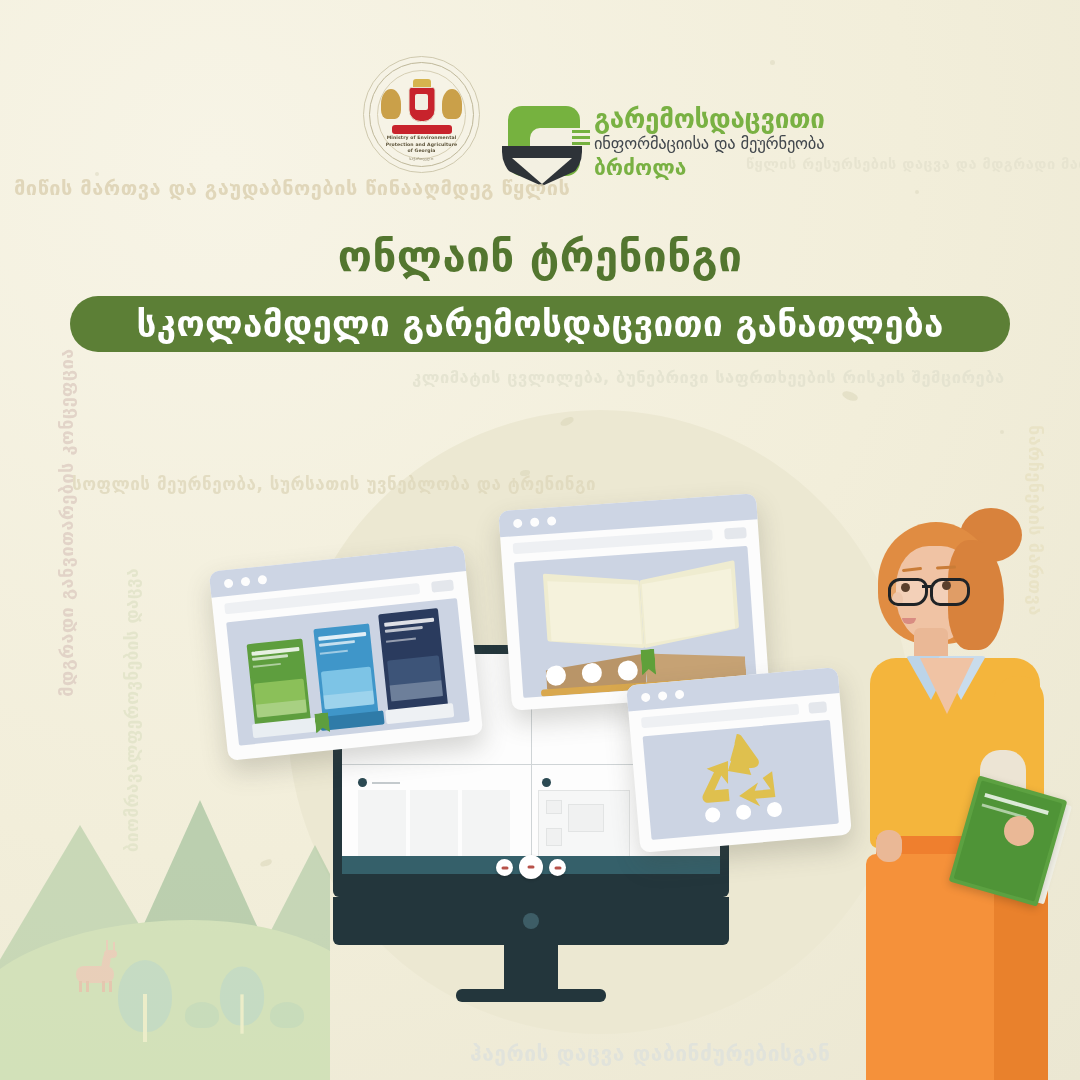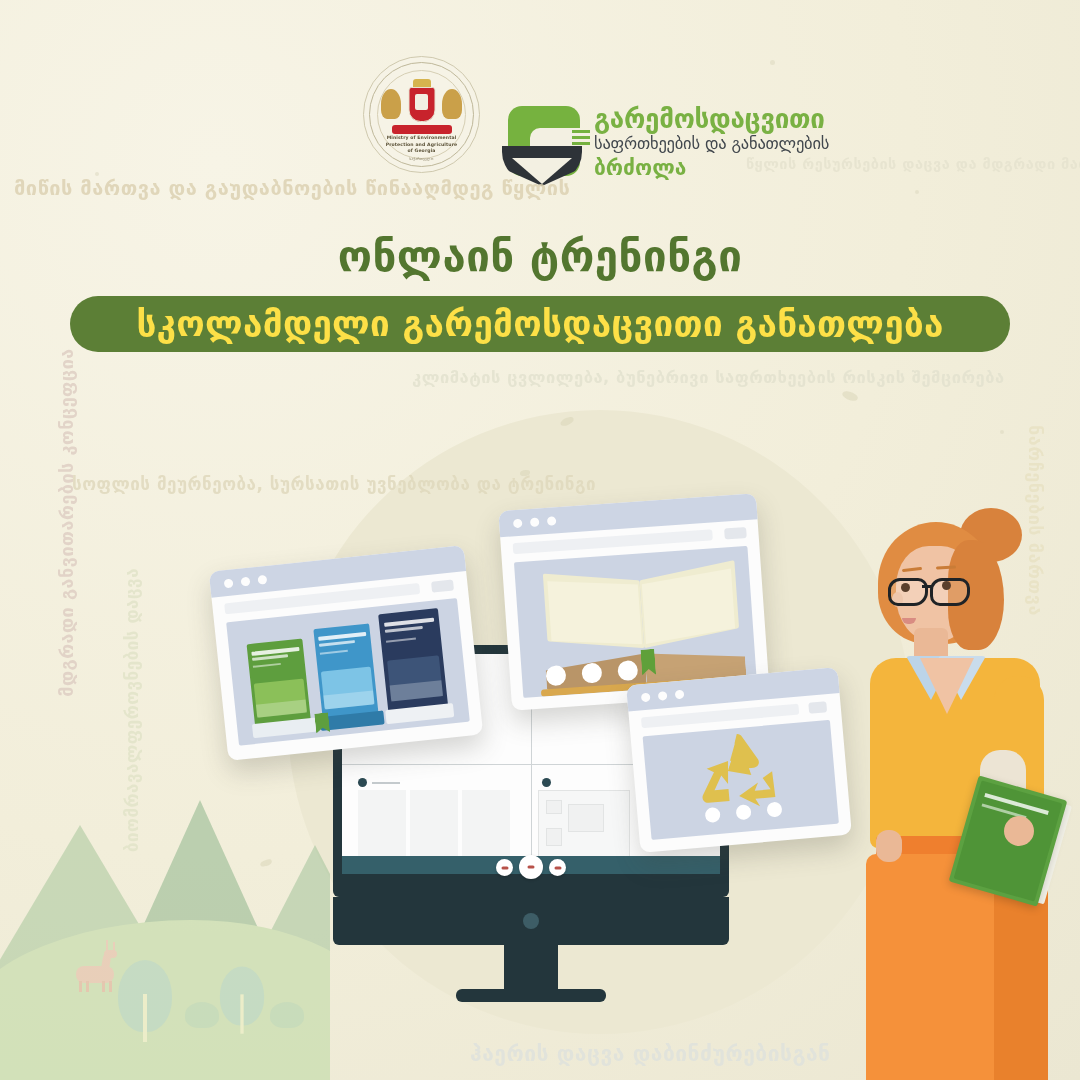--- a/index.html
+++ b/index.html
@@ -109,21 +109,21 @@
   
   .title-main{
     position:absolute;left:0;top:232px;width:1080px;text-align:center;
     font-size:42px;font-weight:bold;color:#53762f;letter-spacing:.5px;
   }
   .title-band{
     position:absolute;left:70px;top:296px;width:940px;height:56px;border-radius:28px;
     background:#5c7f36;
   }
   .title-band span{
-    display:block;line-height:56px;text-align:center;color:#fde047;
+    display:block;line-height:56px;text-align:center;color:#ffffff;
     font-size:35px;font-weight:bold;letter-spacing:.3px;
   }
 
   
   .forest{position:absolute;left:0;bottom:0;width:330px;height:280px;overflow:hidden;opacity:.55;}
   .mtn{position:absolute;bottom:70px;background:#9dbf96;}
   .m1{left:-30px;width:0;height:0;border-left:110px solid transparent;border-right:110px solid transparent;border-bottom:185px solid #a8c79c;background:none;}
   .m2{left:105px;width:0;height:0;border-left:95px solid transparent;border-right:95px solid transparent;border-bottom:210px solid #8fb68c;background:none;}
   .m3{left:230px;width:0;height:0;border-left:85px solid transparent;border-right:85px solid transparent;border-bottom:165px solid #a3c49b;background:none;}
   .hill{position:absolute;left:-40px;bottom:0;width:420px;height:160px;background:#bcd9a2;border-radius:55% 45% 0 0 / 70% 60% 0 0;}
@@ -292,21 +292,21 @@
         <div class="g-inner"></div>
         <div class="book-dark"></div>
         <div class="book-light"></div>
       </div>
       <div class="bars">
           <i></i>
           <i></i>
           <i></i>
         </div>
       <div class="txt1">გარემოსდაცვითი</div>
-      <div class="txt2">საფრთხეების და განათლების</div>
+      <div class="txt2">ინფორმაციისა და მეურნეობა</div>
       <div class="txt3">ბრძოლა</div>
     </div>
   </div>
 
   <div class="wm wm-1">მიწის მართვა და გაუდაბნოების წინააღმდეგ წყლის</div>
   <div class="wm wm-2">წყლის რესურსების დაცვა და მდგრადი მართვა</div>
   <div class="wm wm-3">კლიმატის ცვლილება, ბუნებრივი საფრთხეების რისკის შემცირება</div>
   <div class="wm wm-4">სოფლის მეურნეობა, სურსათის უვნებლობა და ტრენინგი</div>
   <div class="wm wm-5">ჰაერის დაცვა დაბინძურებისგან</div>
   <div class="wm wm-v1">მდგრადი განვითარების კონცეფცია</div>

